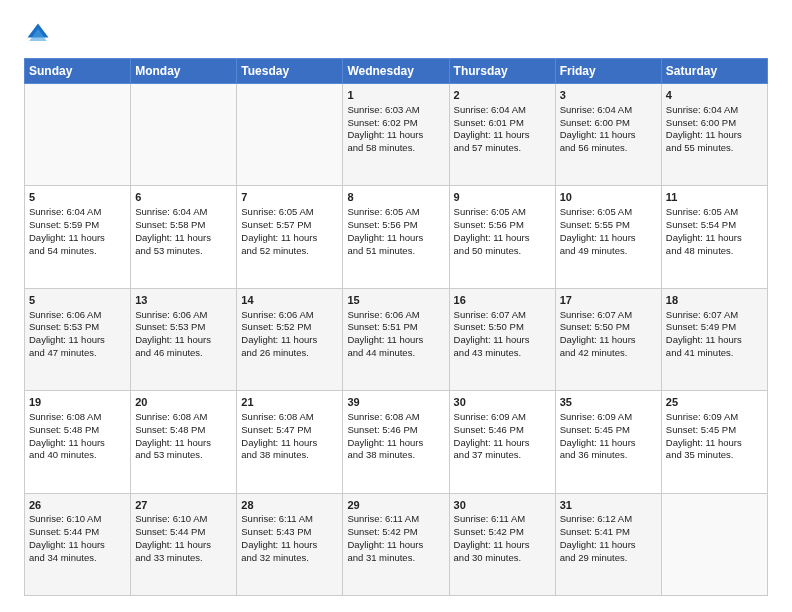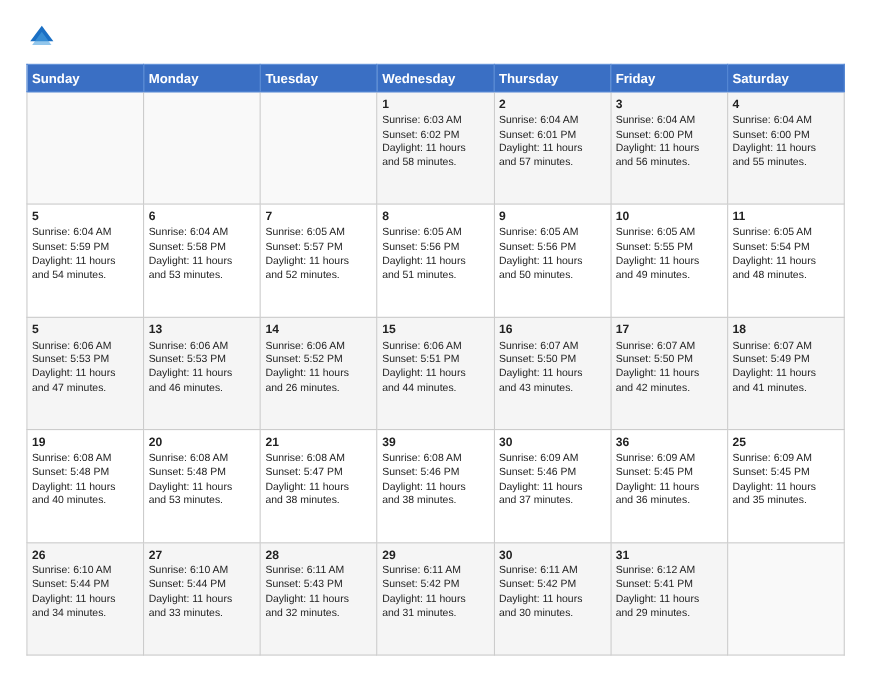--- a/index.html
+++ b/index.html
@@ -292,21 +292,21 @@
             <div>and 38 minutes.</div>
           </td>
           <td>
             <span class="day-num">30</span>
             <div>Sunrise: 6:09 AM</div>
             <div>Sunset: 5:46 PM</div>
             <div>Daylight: 11 hours</div>
             <div>and 37 minutes.</div>
           </td>
           <td>
-            <span class="day-num">36</span>
+            <span class="day-num">35</span>
             <div>Sunrise: 6:09 AM</div>
             <div>Sunset: 5:45 PM</div>
             <div>Daylight: 11 hours</div>
             <div>and 36 minutes.</div>
           </td>
           <td>
             <span class="day-num">25</span>
             <div>Sunrise: 6:09 AM</div>
             <div>Sunset: 5:45 PM</div>
             <div>Daylight: 11 hours</div>

